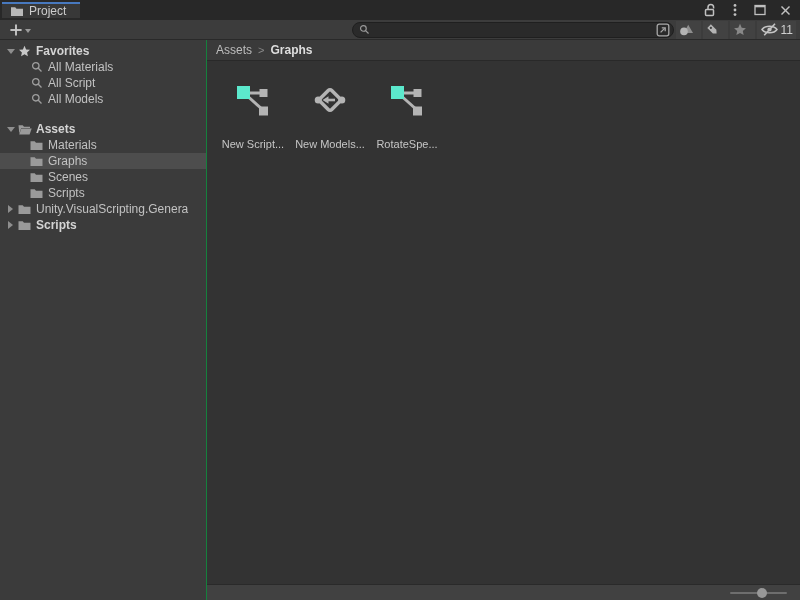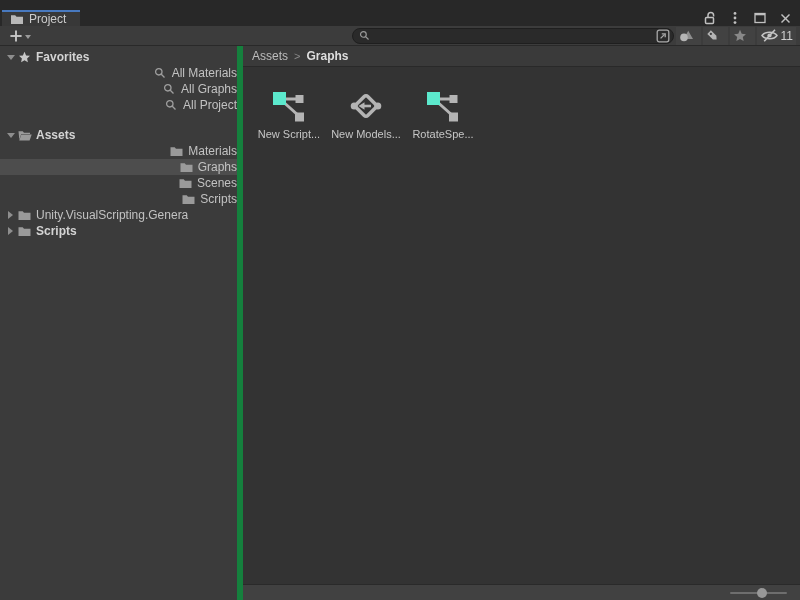--- a/index.html
+++ b/index.html
@@ -5,21 +5,21 @@
   * { margin:0; padding:0; box-sizing:border-box; }
   html,body { width:800px; height:600px; overflow:hidden; }
   body {
     font-family:"Liberation Sans","DejaVu Sans",sans-serif;
     background:#333333; color:#c2c2c2; font-size:12px;
     -webkit-font-smoothing:antialiased; cursor:default;
   }
   .window { width:800px; height:600px; display:flex; flex-direction:column; }
 
   
-  .titlebar { height:26px; background:#282828; display:flex; align-items:flex-end; flex:0 0 auto;gap:33px; }
+  .titlebar { height:20px; background:#282828; display:flex; align-items:center; flex:0 0 auto;gap:33px; }
   .tab { display:flex; align-items:center; gap:5px; background:#383838; border-top:2px solid #4879bf;
          padding:0 14px 0 8px; margin-left:2px; min-width:78px; }
   .tab-label { color:#cccccc; font-size:12px; }
   .titlebar-spacer { flex:1; }
   .win-controls { display:flex; align-items:center; gap:9px; padding-right:7px; }
   .win-btn { display:flex; align-items:center; justify-content:center; width:16px; height:16px; }
 
   
   .toolbar { height:20px; background:#3c3c3c; border-bottom:1px solid #292929;
              display:flex; align-items:center; padding:0 4px 0 6px; flex:0 0 auto; }
@@ -30,47 +30,47 @@
                border-radius:8px; display:flex; align-items:center; padding:0 3px 0 6px; position:relative; }
   .searchbox input { flex:1; background:transparent; border:none; outline:none; color:#d0d0d0;
                      font-size:11px; font-family:inherit; height:14px; min-width:0; }
   .search-jump { display:flex; align-items:center; justify-content:center; margin-left:2px; }
   .tool-btn { height:18px; min-width:25px; background:#424242; display:flex; align-items:center;
               justify-content:flex-start; margin-left:2px; gap:2px; padding:0 3px; }
   .hidden-count { color:#cfcfcf; font-size:12px; }
 
   
   .main { flex:1; display:flex; min-height:0; }
-  .sidebar { width:243px; background:#3b3b3b; border-right:6px solid #15803d;
+  .sidebar { width:207px; background:#3b3b3b; border-right:1px solid #15803d;
              padding-top:3px; overflow:hidden; flex:0 0 auto; }
   .row { height:16px; display:flex; align-items:center; padding-left:4px; white-space:nowrap; overflow:hidden; }
   .row.sel { background:#4d4d4d; }
   .row.gap-above { margin-top:14px; }
   .row .tri-box { width:13px; display:flex; justify-content:center; flex:0 0 auto; }
   .tri-down { width:0; height:0; border-left:4px solid transparent; border-right:4px solid transparent;
               border-top:5px solid #8e8e8e; }
   .tri-right { width:0; height:0; border-top:4px solid transparent; border-bottom:4px solid transparent;
                border-left:5px solid #8e8e8e; }
   .row .ic { width:15px; display:flex; justify-content:center; margin-right:4px; flex:0 0 auto; }
-  .row.child { padding-left:29px;justify-content:flex-end; }
+  .row.child { padding-left:29px; }
   .row.child-tri { }
   .lbl { color:#c2c2c2; font-size:12px; }
   .lbl.b { font-weight:bold; color:#d4d4d4; }
 
   
   .rightpane { flex:1; display:flex; flex-direction:column; min-width:0; }
   .breadcrumb { height:21px; background:#3a3a3a; border-bottom:1px solid #292929;
                 display:flex; align-items:center; padding-left:9px; gap:6px; flex:0 0 auto; }
   .crumb { color:#bdbdbd; }
   .crumb-sep { color:#8a8a8a; font-size:11px; }
   .crumb-current { color:#dedede; font-weight:bold; }
   .content { flex:1; background:#333333; padding:11px 0 0 8px; display:flex; align-items:flex-start; }
   .asset { width:76px; display:flex; flex-direction:column; align-items:center; margin-right:1px; }
   .asset-icon { width:38px; height:38px; margin-top:9px; }
-  .asset-label { margin-top:3px; font-size:11px; color:#c6c6c6; max-width:72px;
+  .asset-label { margin-top:19px; font-size:11px; color:#c6c6c6; max-width:72px;
                  overflow:hidden; white-space:nowrap; }
 
   
   .statusbar { height:16px; background:#414141; border-top:1px solid #2a2a2a; position:relative; flex:0 0 auto; }
   .zoom-slider { position:absolute; right:13px; top:50%; transform:translateY(-50%);
                  width:57px; height:10px; }
   .zoom-track { position:absolute; left:0; right:0; top:4px; height:2px; background:#6e6e6e; border-radius:1px; }
   .zoom-knob { position:absolute; top:0; width:10px; height:10px; border-radius:50%; background:#989898; }
 </style>
 </head>
@@ -192,30 +192,30 @@
           </span>
         <span class="lbl">All Materials</span>
       </div>
       <div class="row child">
         <span class="ic">
             <svg width="12" height="12" viewBox="0 0 12 12">
               <circle cx="4.8" cy="4.8" r="3.2" fill="none" stroke="#9e9e9e" stroke-width="1.3"></circle>
               <line x1="7.3" y1="7.3" x2="10.5" y2="10.5" stroke="#9e9e9e" stroke-width="1.3"></line>
             </svg>
           </span>
-        <span class="lbl">All Graphs</span>
+        <span class="lbl">All Script</span>
       </div>
       <div class="row child">
         <span class="ic">
             <svg width="12" height="12" viewBox="0 0 12 12">
               <circle cx="4.8" cy="4.8" r="3.2" fill="none" stroke="#9e9e9e" stroke-width="1.3"></circle>
               <line x1="7.3" y1="7.3" x2="10.5" y2="10.5" stroke="#9e9e9e" stroke-width="1.3"></line>
             </svg>
           </span>
-        <span class="lbl">All Project</span>
+        <span class="lbl">All Models</span>
       </div>
 
       <div class="row gap-above">
         <span class="tri-box">
             <span class="tri-down"></span>
           </span>
         <span class="ic">
             <svg width="14" height="11" viewBox="0 0 14 11">
               <path d="M0.5 1.2 h4.2 l1.3 1.6 h6 v1.3 h-8.7 l-2 5.5 z" fill="#9a9a9a"></path>
               <path d="M3.3 4.6 h10.4 l-2.1 5.9 H1.2 z" fill="#9a9a9a"></path>

